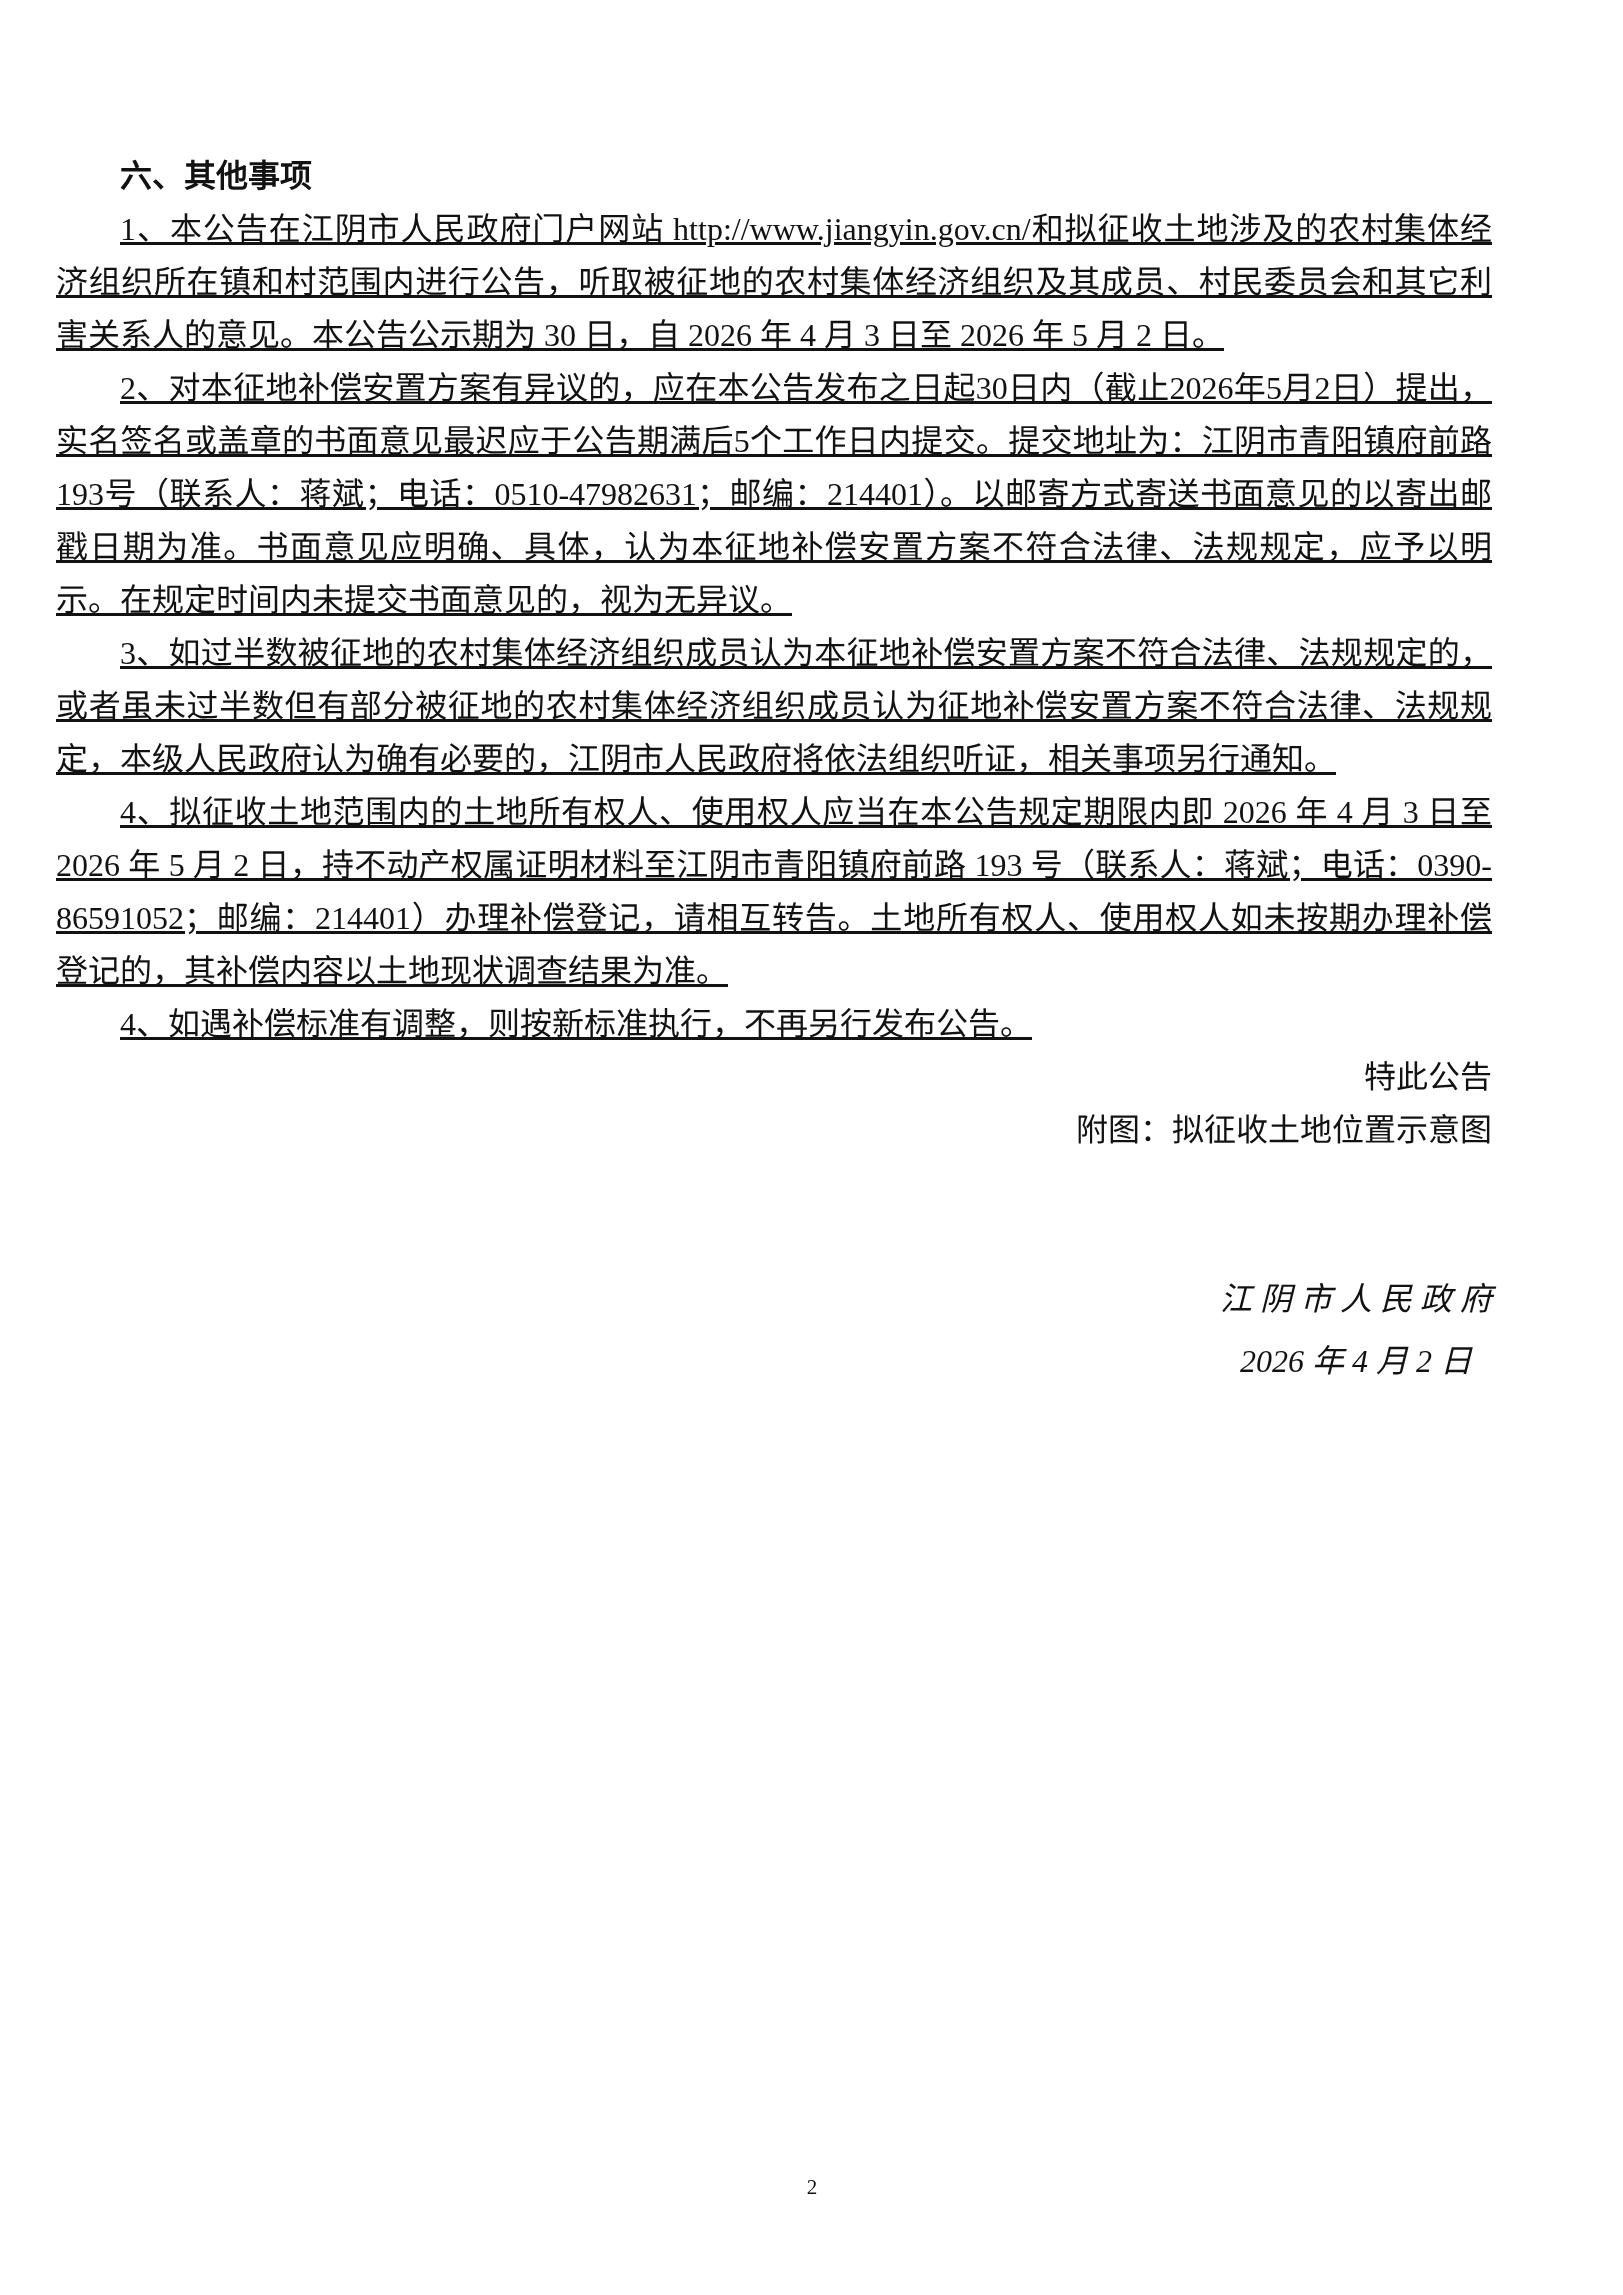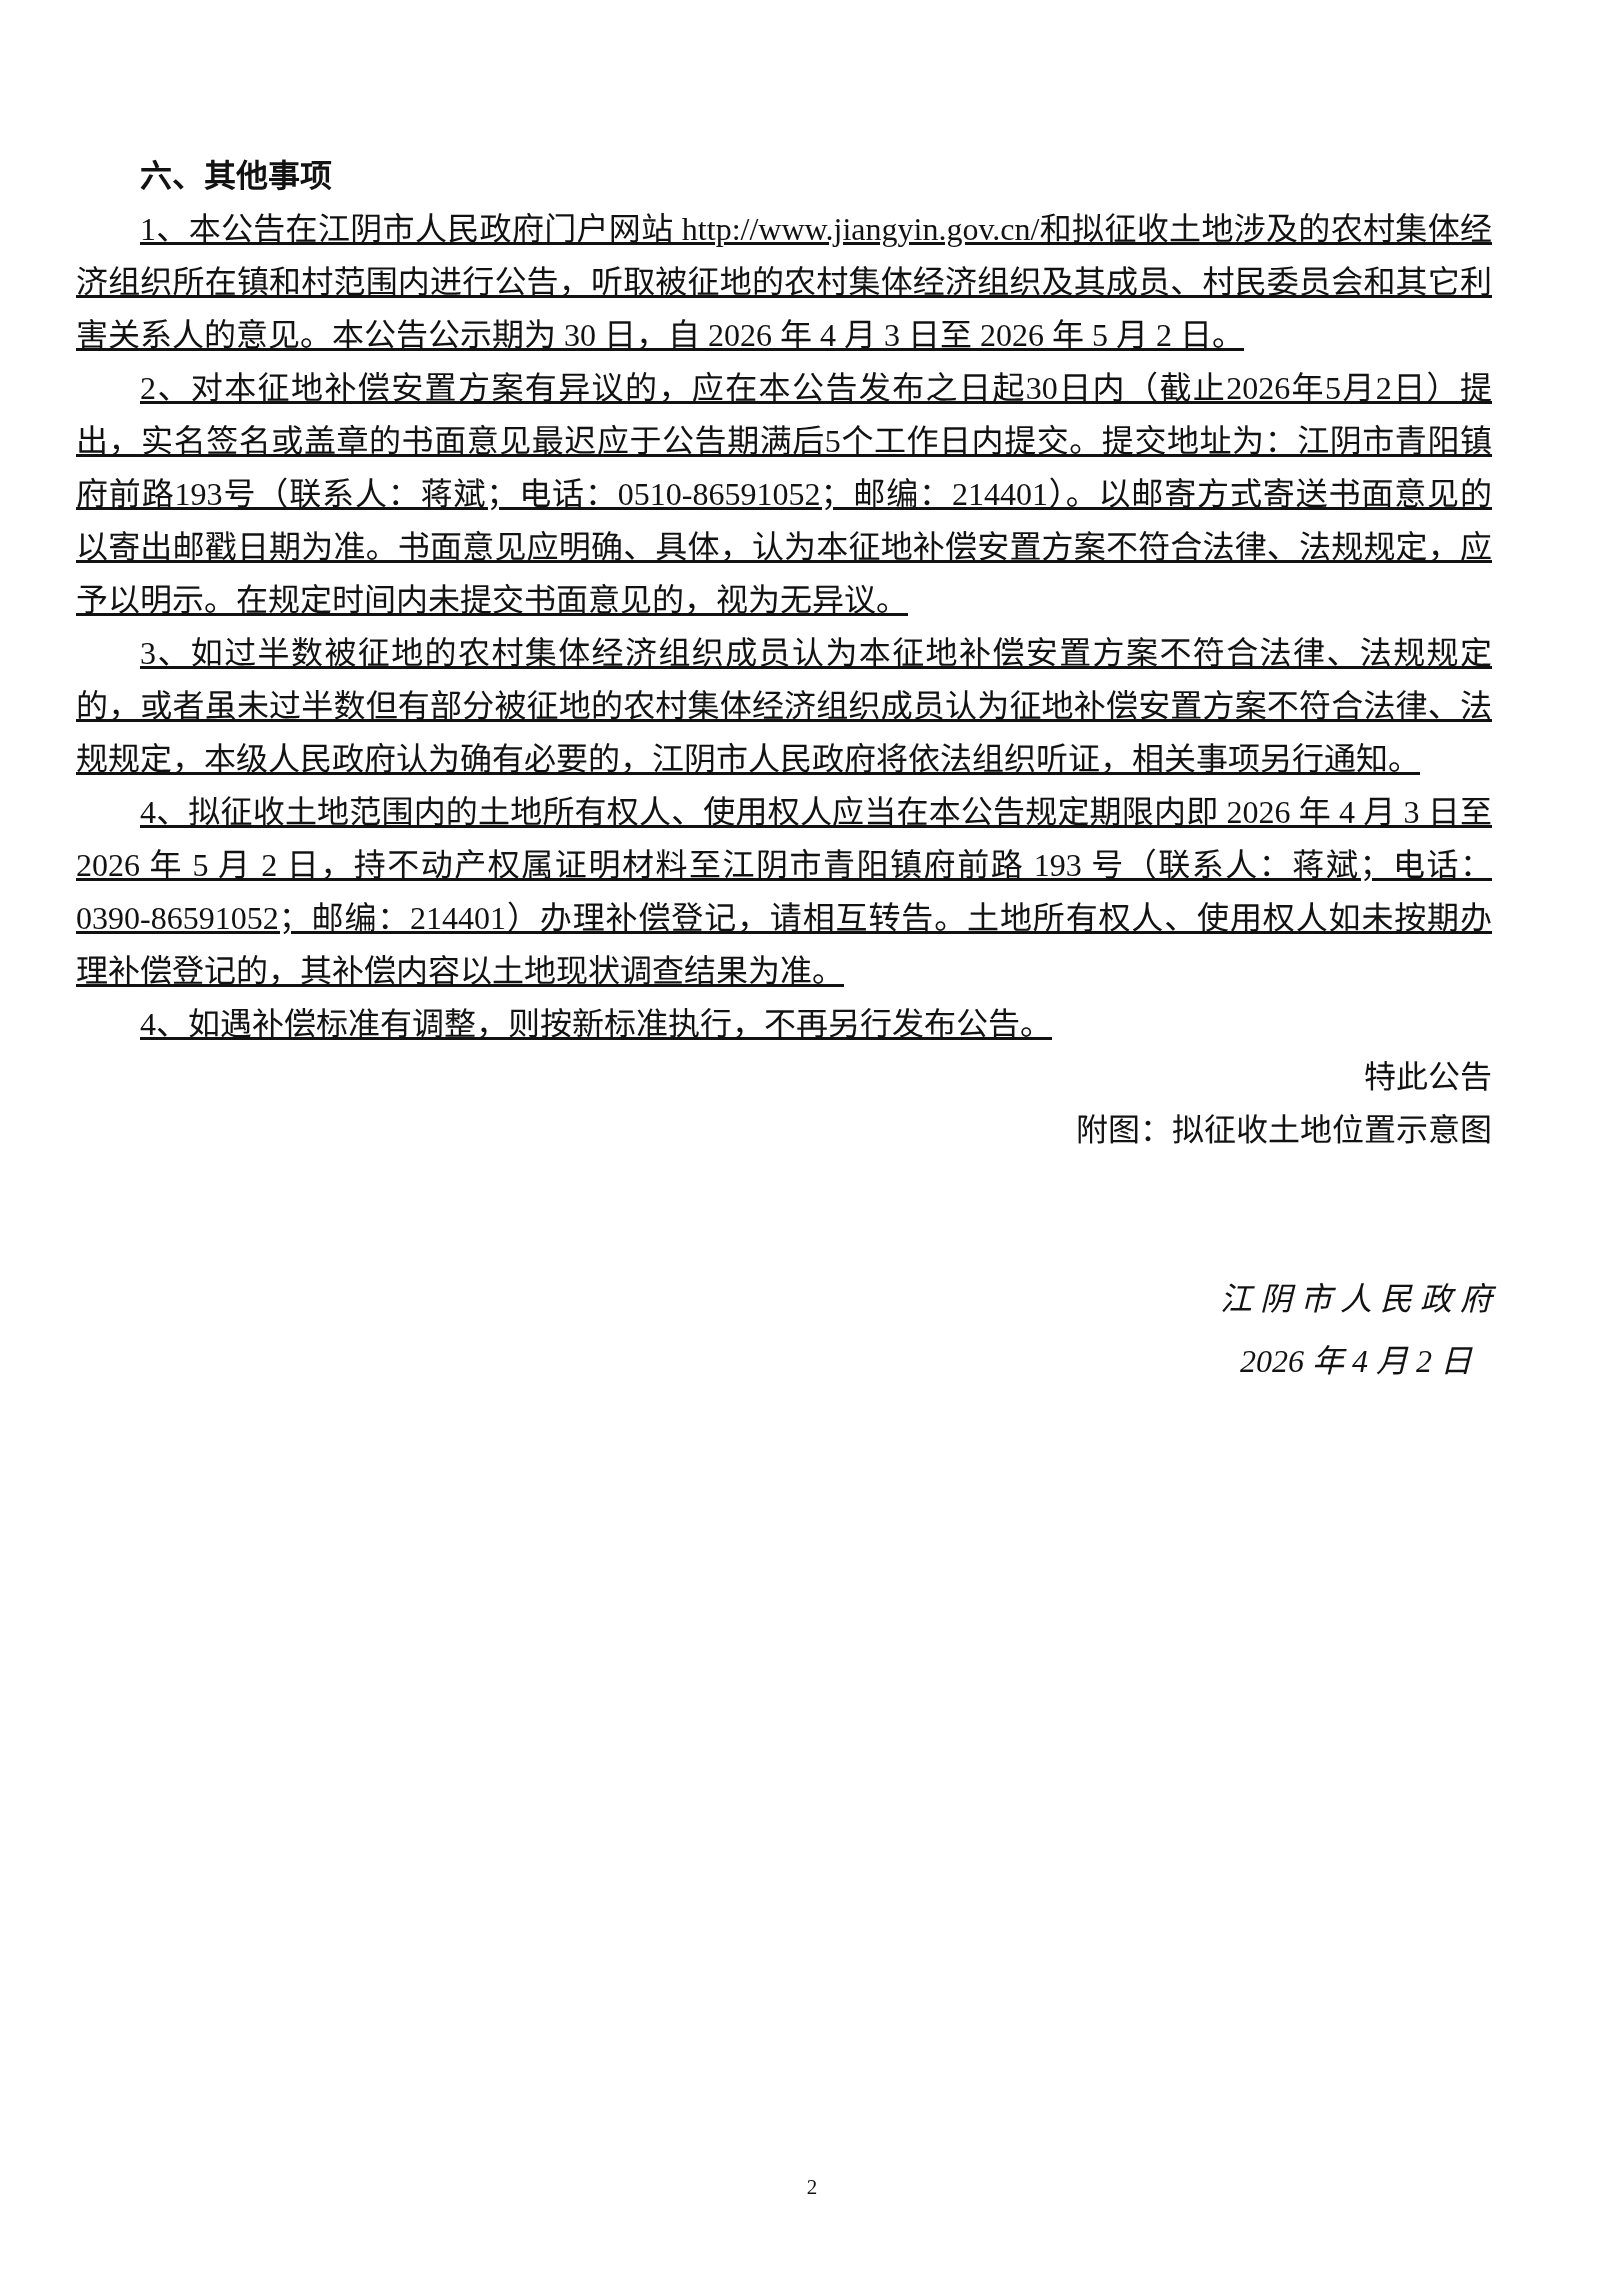--- a/index.html
+++ b/index.html
@@ -6,21 +6,21 @@
     margin: 0;
     padding: 0;
     background: #ffffff;
   }
   .page {
     position: relative;
     width: 1624px;
     height: 2295px;
     background: #ffffff;
     box-sizing: border-box;
-    padding: 150px 132px 0 76px;
+    padding: 150px 132px 0 56px;
     font-family: "Liberation Serif", "DejaVu Serif", serif;
     font-size: 32px;
     line-height: 53px;
     color: #121212;
     overflow: hidden;
   }
   .heading {
     font-family: "Liberation Sans", "DejaVu Sans", sans-serif;
     font-weight: 700;
     font-size: 32px;
@@ -61,21 +61,21 @@
 </style>
 </head>
 <body>
 
 <div class="page">
 
   <h1 class="heading">六、其他事项</h1>
 
   <p class="para">1、本公告在江阴市人民政府门户网站 http://www.jiangyin.gov.cn/和拟征收土地涉及的农村集体经济组织所在镇和村范围内进行公告，听取被征地的农村集体经济组织及其成员、村民委员会和其它利害关系人的意见。本公告公示期为 30 日，自 2026 年 4 月 3 日至 2026 年 5 月 2 日。</p>
 
-  <p class="para">2、对本征地补偿安置方案有异议的，应在本公告发布之日起30日内（截止2026年5月2日）提出，实名签名或盖章的书面意见最迟应于公告期满后5个工作日内提交。提交地址为：江阴市青阳镇府前路193号（联系人：蒋斌；电话：0510-86591052；邮编：214401）。以邮寄方式寄送书面意见的以寄出邮戳日期为准。书面意见应明确、具体，认为本征地补偿安置方案不符合法律、法规规定，应予以明示。在规定时间内未提交书面意见的，视为无异议。</p>
+  <p class="para">2、对本征地补偿安置方案有异议的，应在本公告发布之日起30日内（截止2026年5月2日）提出，实名签名或盖章的书面意见最迟应于公告期满后5个工作日内提交。提交地址为：江阴市青阳镇府前路193号（联系人：蒋斌；电话：0510-47982631；邮编：214401）。以邮寄方式寄送书面意见的以寄出邮戳日期为准。书面意见应明确、具体，认为本征地补偿安置方案不符合法律、法规规定，应予以明示。在规定时间内未提交书面意见的，视为无异议。</p>
 
   <p class="para">3、如过半数被征地的农村集体经济组织成员认为本征地补偿安置方案不符合法律、法规规定的，或者虽未过半数但有部分被征地的农村集体经济组织成员认为征地补偿安置方案不符合法律、法规规定，本级人民政府认为确有必要的，江阴市人民政府将依法组织听证，相关事项另行通知。</p>
 
   <p class="para">4、拟征收土地范围内的土地所有权人、使用权人应当在本公告规定期限内即 2026 年 4 月 3 日至 2026 年 5 月 2 日，持不动产权属证明材料至江阴市青阳镇府前路 193 号（联系人：蒋斌；电话：0390-86591052；邮编：214401）办理补偿登记，请相互转告。土地所有权人、使用权人如未按期办理补偿登记的，其补偿内容以土地现状调查结果为准。</p>
 
   <p class="para">4、如遇补偿标准有调整，则按新标准执行，不再另行发布公告。</p>
 
   <p class="plain">特此公告</p>
 
   <p class="plain">附图：拟征收土地位置示意图</p>

